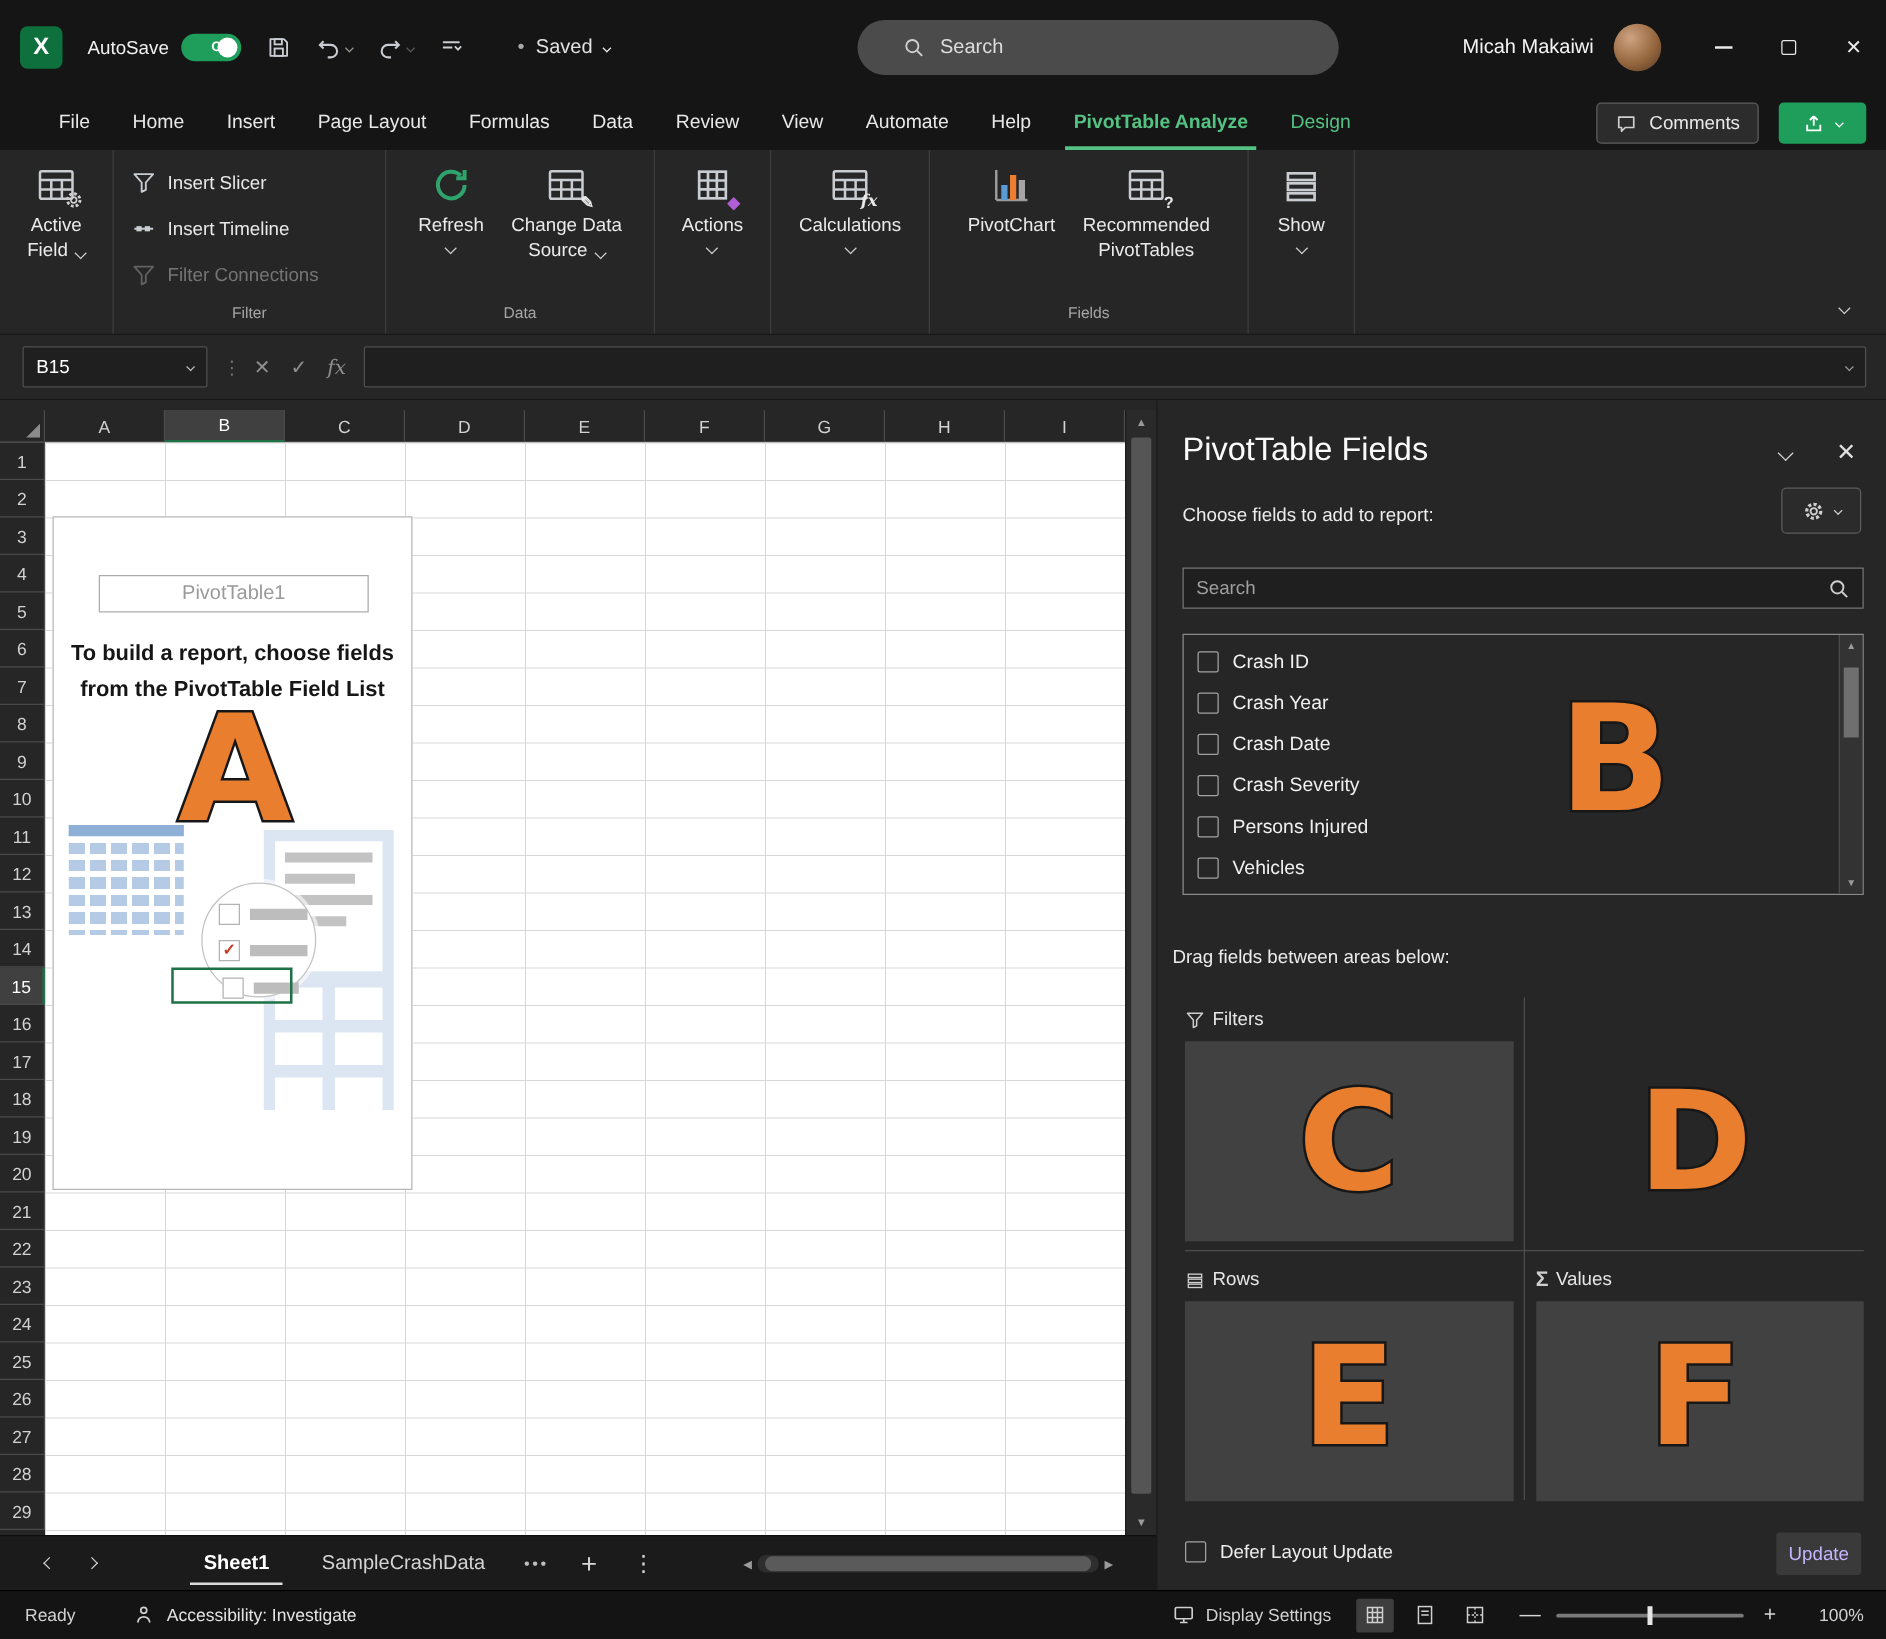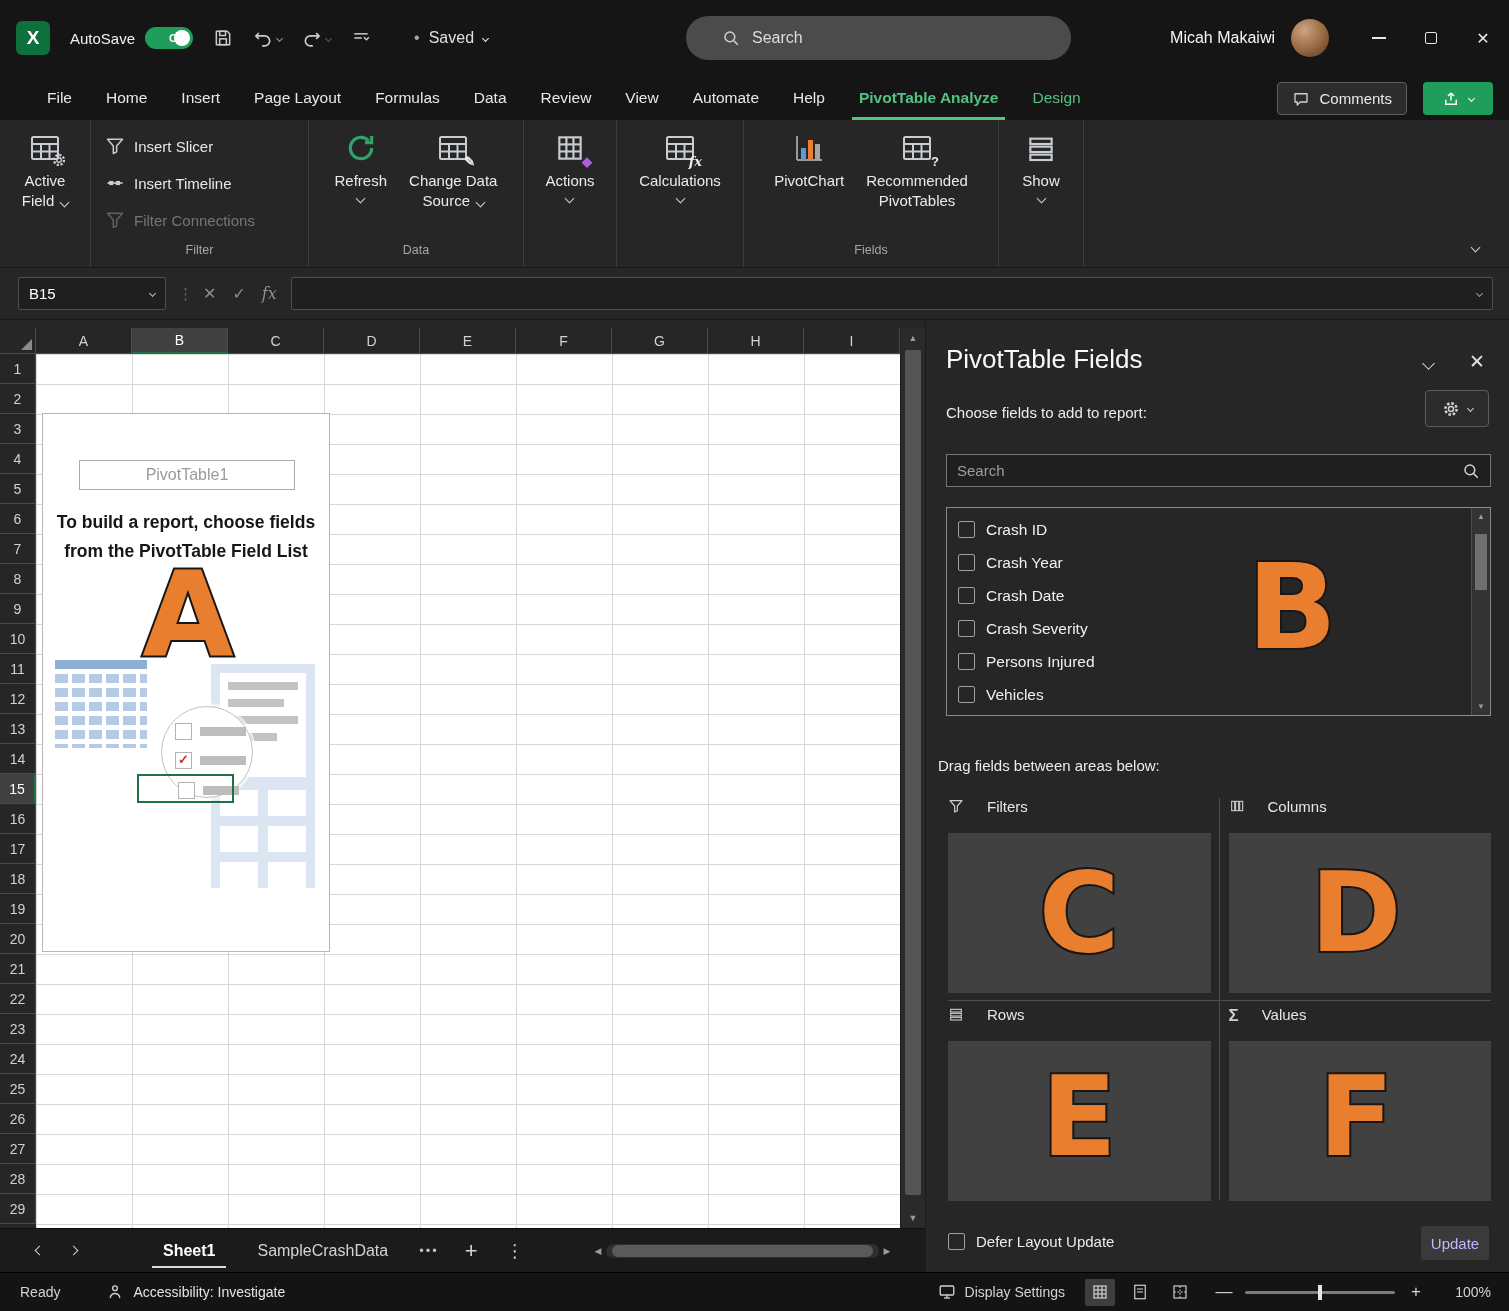--- a/index.html
+++ b/index.html
@@ -146,21 +146,21 @@
   .field-label{font-size:15.5px;color:#f0f0f0;}
   .p-fieldscroll{position:absolute;right:0;top:0;width:19px;height:100%;background:#333;border-left:1px solid #4a4a4a;}
   .p-fieldscroll .sarr{position:absolute;left:0;width:100%;text-align:center;font-size:8px;color:#9a9a9a;}
   .p-fieldscroll .sarr.top{top:4px;} .p-fieldscroll .sarr.bottom{bottom:4px;}
   .p-fieldscroll .sthumb{position:absolute;left:3px;right:3px;top:26px;height:56px;background:#6f6f6f;}
   .p-drag{position:absolute;left:12px;top:437px;font-size:15px;color:#ececec;}
   .areas{position:absolute;left:22px;right:18px;top:478px;height:402px;}
   .areas::before{content:"";position:absolute;left:calc(50% - 1px);top:0;bottom:0;width:1px;background:#4d4d4d;}
   .areas::after{content:"";position:absolute;left:0;right:0;top:202px;height:1px;background:#4d4d4d;}
   .area{position:absolute;width:calc(50% - 9px);}
-  .area-h{height:35px;display:flex;align-items:flex-start;gap:23px;font-size:15px;color:#e6e6e6;}
+  .area-h{height:35px;display:flex;align-items:center;gap:6px;font-size:15px;color:#e6e6e6;}
   .sigma{font-size:17px;font-weight:bold;color:#cfcfcf;}
   .area-box{height:160px;background:#414141;}
   .p-defer{position:absolute;left:22px;bottom:22px;display:flex;align-items:center;gap:11px;font-size:15px;color:#ececec;}
   .p-update{position:absolute;right:20px;bottom:12px;width:68px;height:34px;background:#3a3a3a;color:#c4b5fd;border-radius:3px;
             display:flex;align-items:center;justify-content:center;font-size:15px;}
 
   
   .mark{position:absolute;z-index:60;transform:translateX(-50%);font-family:"DejaVu Sans",sans-serif;font-weight:bold;
         font-size:118px;line-height:1;color:var(--mark);-webkit-text-stroke:4px #171717;paint-order:stroke fill;}
   .mark.m2{font-size:110px;}
@@ -712,29 +712,20 @@
     </div>
     <div class="p-drag">Drag fields between areas below:</div>
 
     <div class="areas">
       <div class="area" style="left:0;top:0">
         <div class="area-h">
           <svg class="s16">
               <use href="#i-funnel"></use>
             </svg>
           <span>Filters</span>
-        </div>
-        <div class="area-box"></div>
-      </div>
-      <div class="area" style="right:0;top:0">
-        <div class="area-h">
-          <svg class="s16">
-              <use href="#i-columns"></use>
-            </svg>
-          <span>Columns</span>
         </div>
         <div class="area-box"></div>
       </div>
       <div class="area" style="left:0;top:208px">
         <div class="area-h">
           <svg class="s16">
               <use href="#i-rows"></use>
             </svg>
           <span>Rows</span>
         </div>

